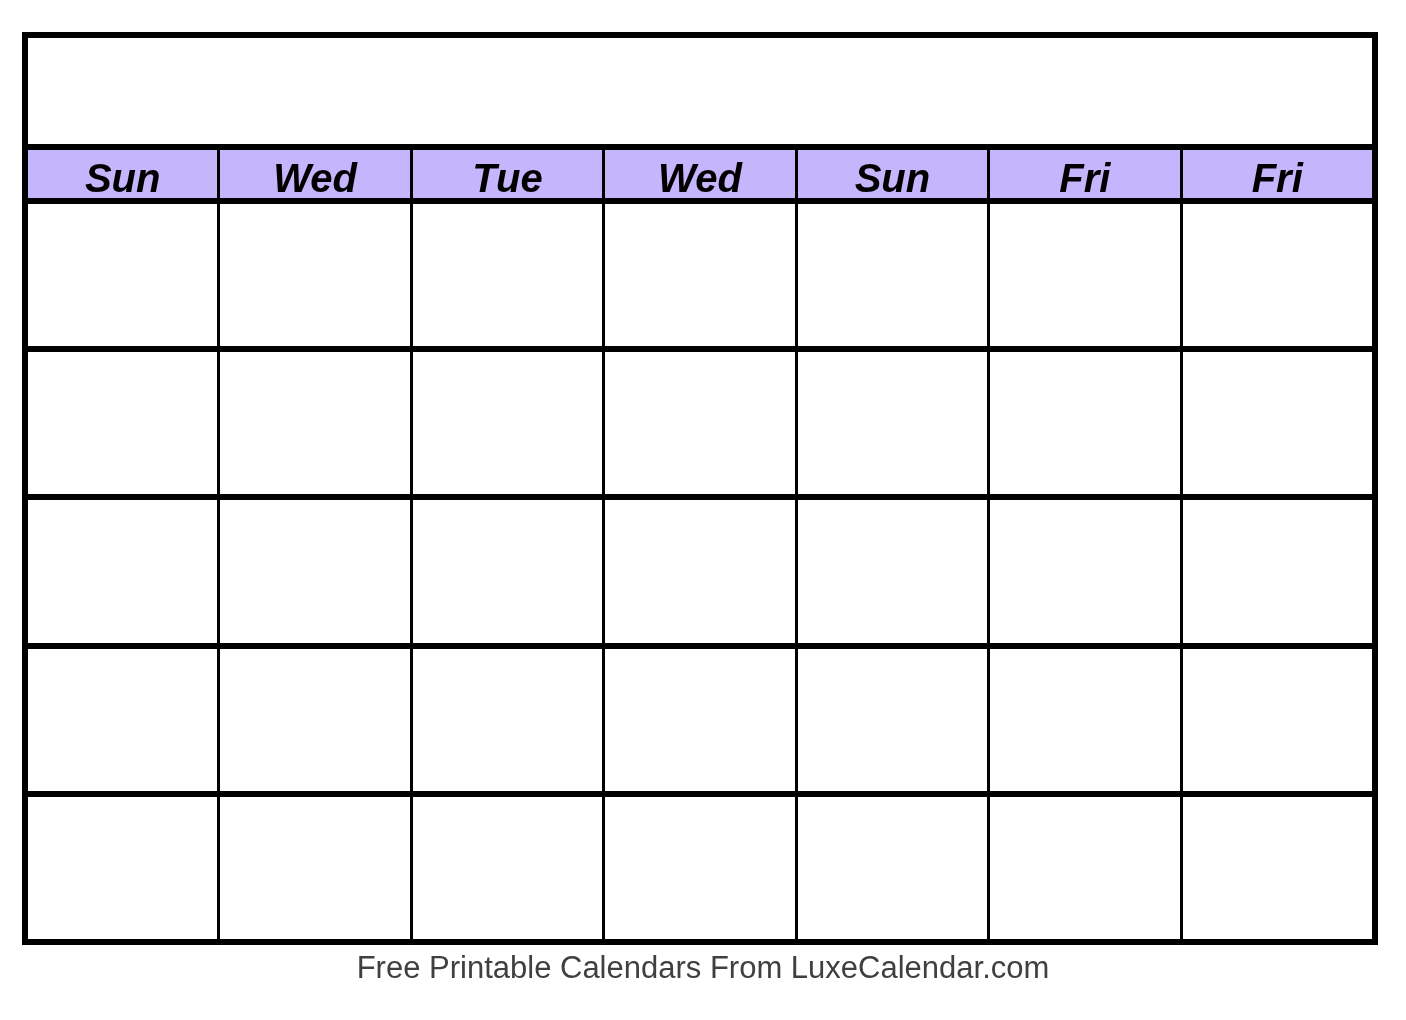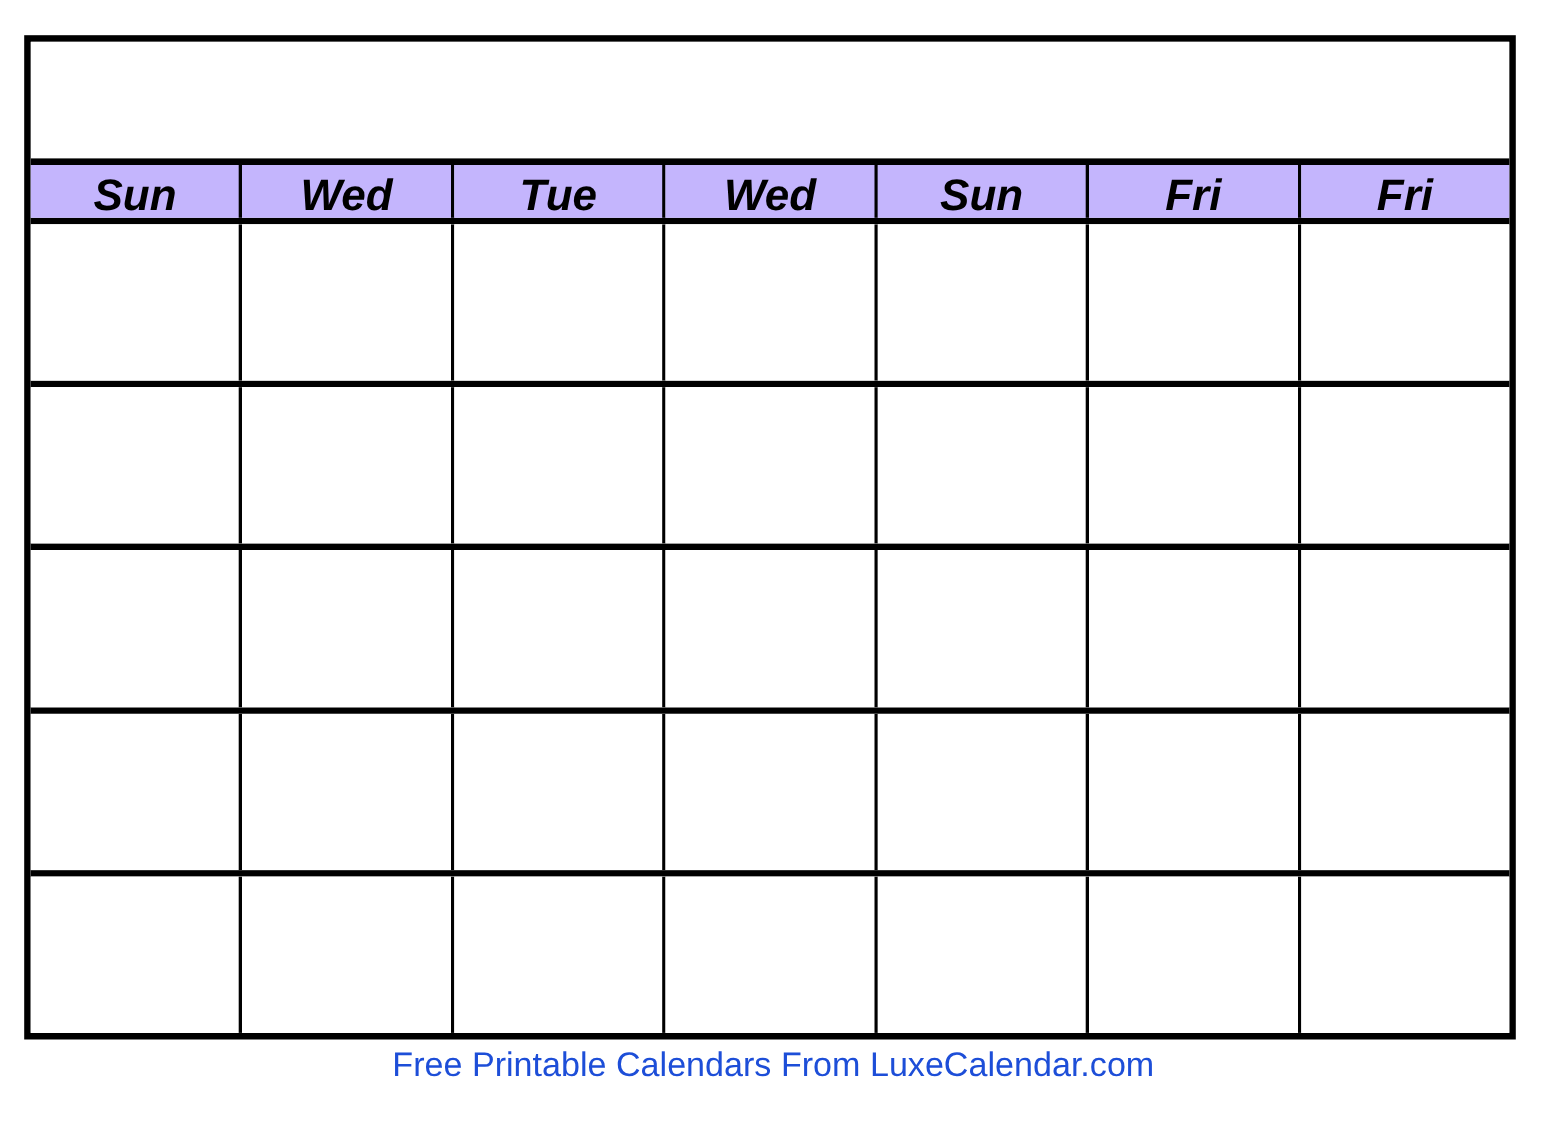--- a/index.html
+++ b/index.html
@@ -117,21 +117,21 @@
   .footer {
     position: absolute;
     left: 0;
     top: 952px;
     width: 1406px;
     text-align: center;
   }
   .footer-text {
     font-size: 31px;
     font-weight: normal;
-    color: #1d4ed8;
+    color: #404040;
     line-height: 1;
     letter-spacing: 0px;
     white-space: nowrap;
   }
 </style>
 </head>
 <body>
 
 <div class="page">
 

